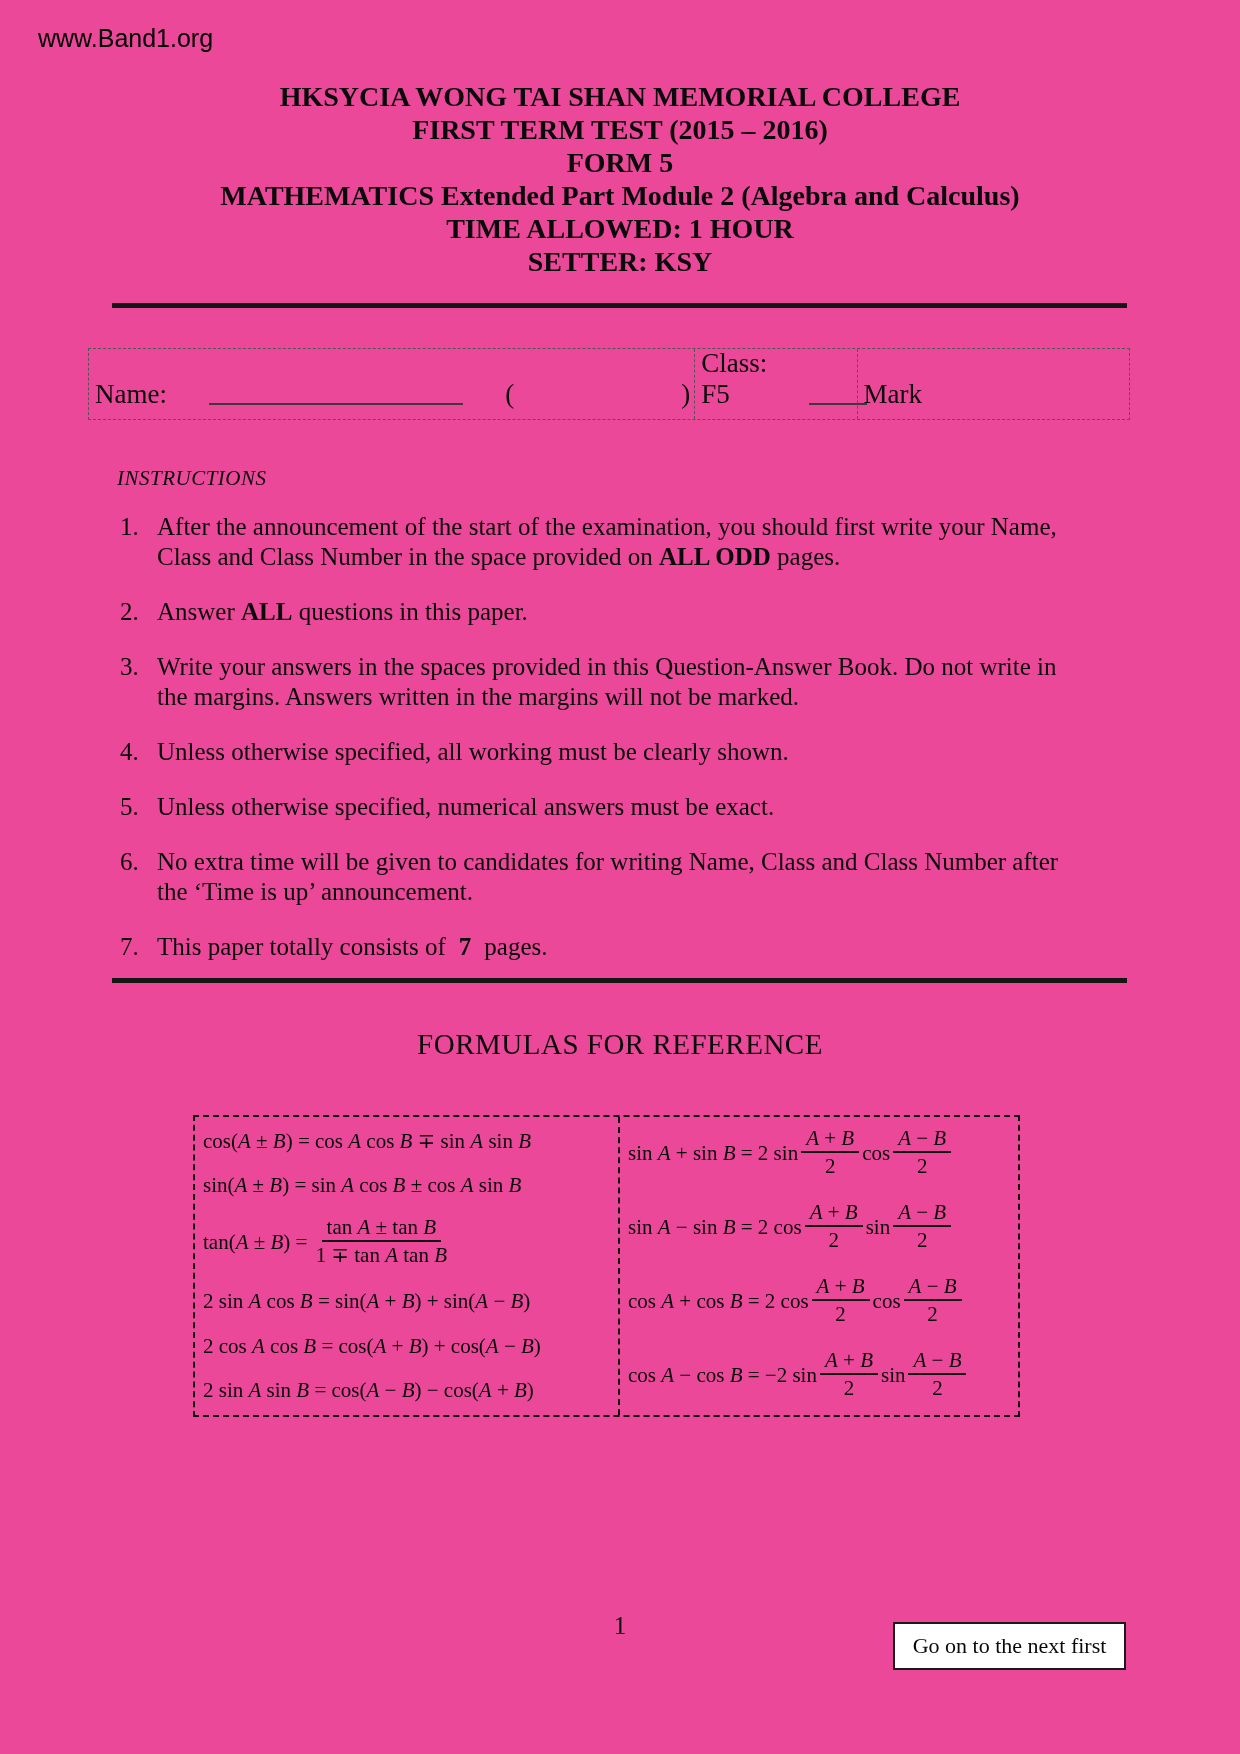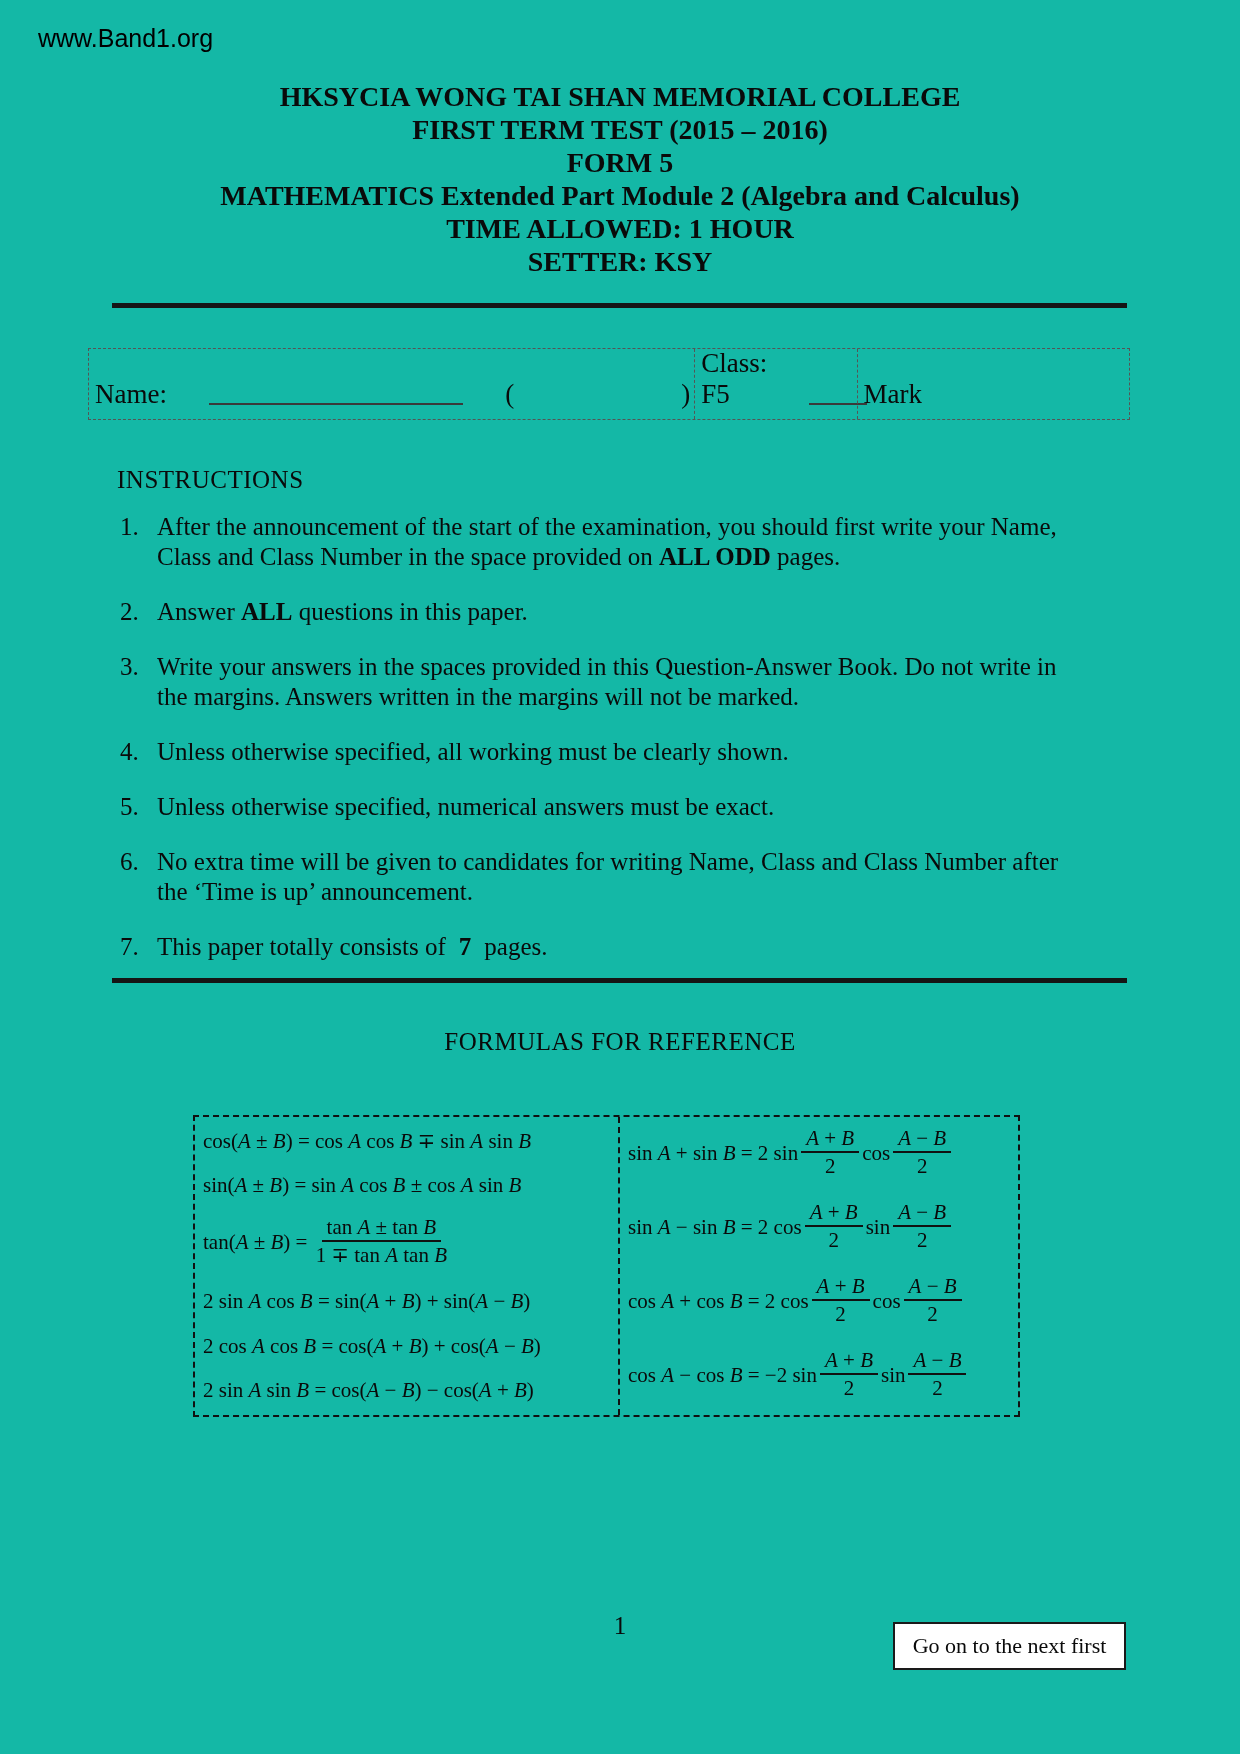--- a/index.html
+++ b/index.html
@@ -1,20 +1,20 @@
 <!DOCTYPE html>
 <html><head>
 <meta charset="utf-8">
 <style>
   html,body{margin:0;padding:0;background:#888;}
   .page{
     position:relative;
     width:1240px;height:1754px;
     margin:0 auto;
-    background:#14b8a6;
+    background:#ec4899;
     color:#0a0a0a;
     font-family:"Liberation Serif","DejaVu Serif",serif;
     overflow:hidden;
   }
   .site{
     position:absolute;left:38px;top:24px;
     font-family:"Liberation Sans","DejaVu Sans",sans-serif;
     font-size:25px;color:#000;
   }
   .titleblock{
@@ -38,31 +38,31 @@
   .cell + .cell{border-left:1px dashed #555;}
   .cell-name{width:58.2%;}
   .cell-class{width:15.6%;}
   .cell-mark{width:26.2%;}
   .wline{border-bottom:2px solid #3a3a3a;height:4px;margin:0 1px 5px 1px;}
   .grow{flex:1;}
   .classline{flex:0 0 58px;}
   .pspace{width:85px;}
 
   
-  .ins-title{position:absolute;left:117px;top:466px;font-size:25px;letter-spacing:0.5px;}
+  .ins-title{position:absolute;left:117px;top:466px;font-size:21px;letter-spacing:0.5px;font-style:italic;}
   .ins-list{position:absolute;left:120px;top:512px;width:972px;font-size:25px;line-height:30px;}
   .ins-item{display:flex;margin-bottom:25px;}
   .ins-num{width:37px;flex:0 0 37px;}
   .ins-text{flex:1;}
   .b{font-weight:bold;}
   .it{font-style:italic;}
   .mpad{margin:0 13px;}
 
   
-  .form-title{position:absolute;left:112px;right:112px;top:1028px;text-align:center;font-size:25px;letter-spacing:0.5px;}
+  .form-title{position:absolute;left:112px;right:112px;top:1028px;text-align:center;font-size:29px;letter-spacing:0.5px;}
   .formulabox{
     position:absolute;left:193px;top:1115px;width:827px;height:302px;
     border:2px dashed #111;display:flex;box-sizing:border-box;
   }
   .fcol{
     display:flex;flex-direction:column;justify-content:space-between;
     padding:12px 8px;box-sizing:border-box;font-size:21px;
   }
   .fcol-left{width:425px;border-right:2px dashed #111;}
   .fcol-right{flex:1;}

